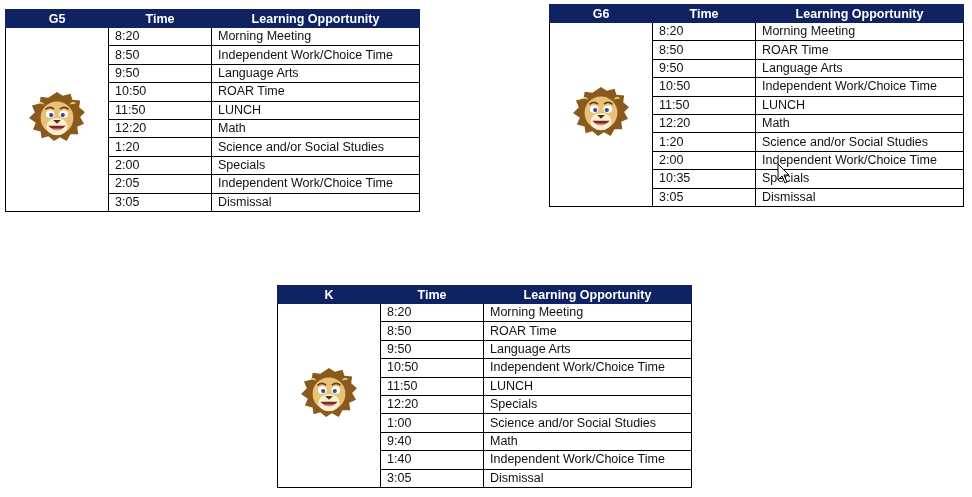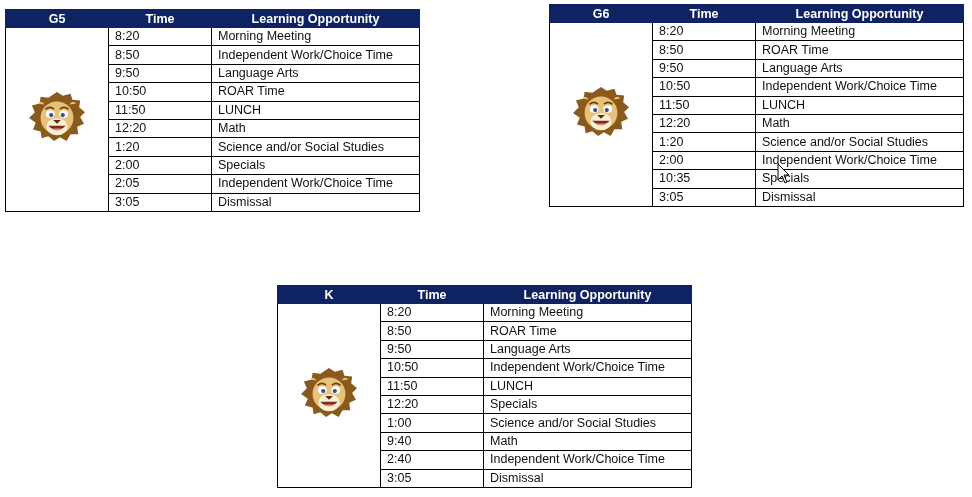--- a/index.html
+++ b/index.html
@@ -208,21 +208,21 @@
       </tr>
     <tr>
         <td>1:00</td>
         <td>Science and/or Social Studies</td>
       </tr>
     <tr>
         <td>9:40</td>
         <td>Math</td>
       </tr>
     <tr>
-        <td>2:40</td>
+        <td>1:40</td>
         <td>Independent Work/Choice Time</td>
       </tr>
     <tr>
         <td>3:05</td>
         <td>Dismissal</td>
       </tr>
   </tbody>
 </table>
 
 <svg class="cursor" viewBox="0 0 14 22">

